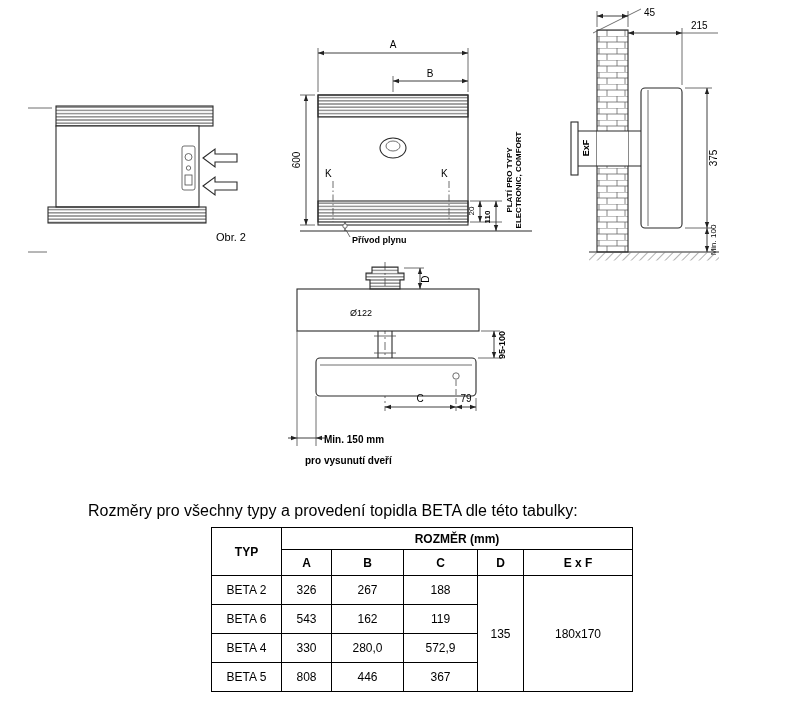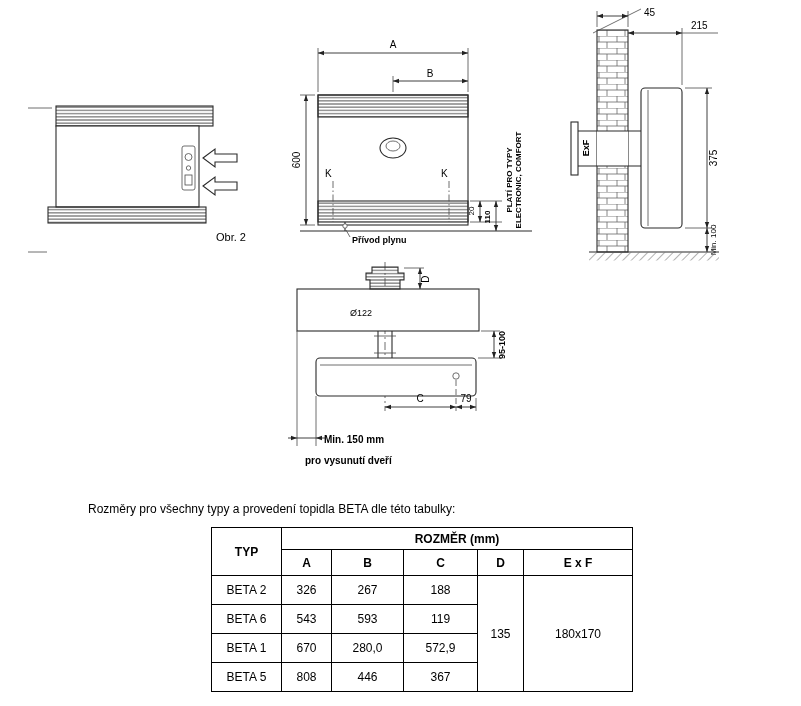--- a/index.html
+++ b/index.html
@@ -9,21 +9,21 @@
   svg.art { position: absolute; left: 0; top: 0; }
   svg text { fill: #000; font-family: "Liberation Sans", sans-serif; }
   .s8  { font-size: 8px; }
   .s9  { font-size: 9px; }
   .s10 { font-size: 10px; }
   .s11 { font-size: 11px; }
   .b   { font-weight: bold; }
   .st0 { stroke: #4a4a4a; stroke-width: 0.8; }
   .st1 { stroke: #2b2b2b; stroke-width: 1.1; }
   .st2 { stroke: #2b2b2b; stroke-width: 0.9; }
-  .caption { position: absolute; left: 88px; top: 502px; font-size: 12px; color: #000; }
+  .caption { position: absolute; left: 88px; top: 502px; font-size: 16px; color: #000; }
   table.dims { position: absolute; left: 211px; top: 527px; border-collapse: collapse;
                table-layout: fixed; width: 421px; text-align: center; font-size: 12px; color: #000; }
   table.dims th, table.dims td { border: 1px solid #000; padding: 0 3px; }
   table.dims th { font-weight: bold; }
   tr.h1 th { height: 22px; text-align: center; }
   tr.h2 th { height: 26px; }
   tr.dr td { height: 29px; }
 </style>
 </head>
 <body>
@@ -209,26 +209,26 @@
         <td>BETA 2</td>
         <td>326</td>
         <td>267</td>
         <td>188</td>
         <td rowspan="4">135</td>
         <td rowspan="4">180x170</td>
       </tr>
       <tr class="dr">
         <td>BETA 6</td>
         <td>543</td>
-        <td>593</td>
+        <td>162</td>
         <td>119</td>
       </tr>
       <tr class="dr">
-        <td>BETA 1</td>
-        <td>670</td>
+        <td>BETA 4</td>
+        <td>330</td>
         <td>280,0</td>
         <td>572,9</td>
       </tr>
       <tr class="dr">
         <td>BETA 5</td>
         <td>808</td>
         <td>446</td>
         <td>367</td>
       </tr>
     </tbody>

